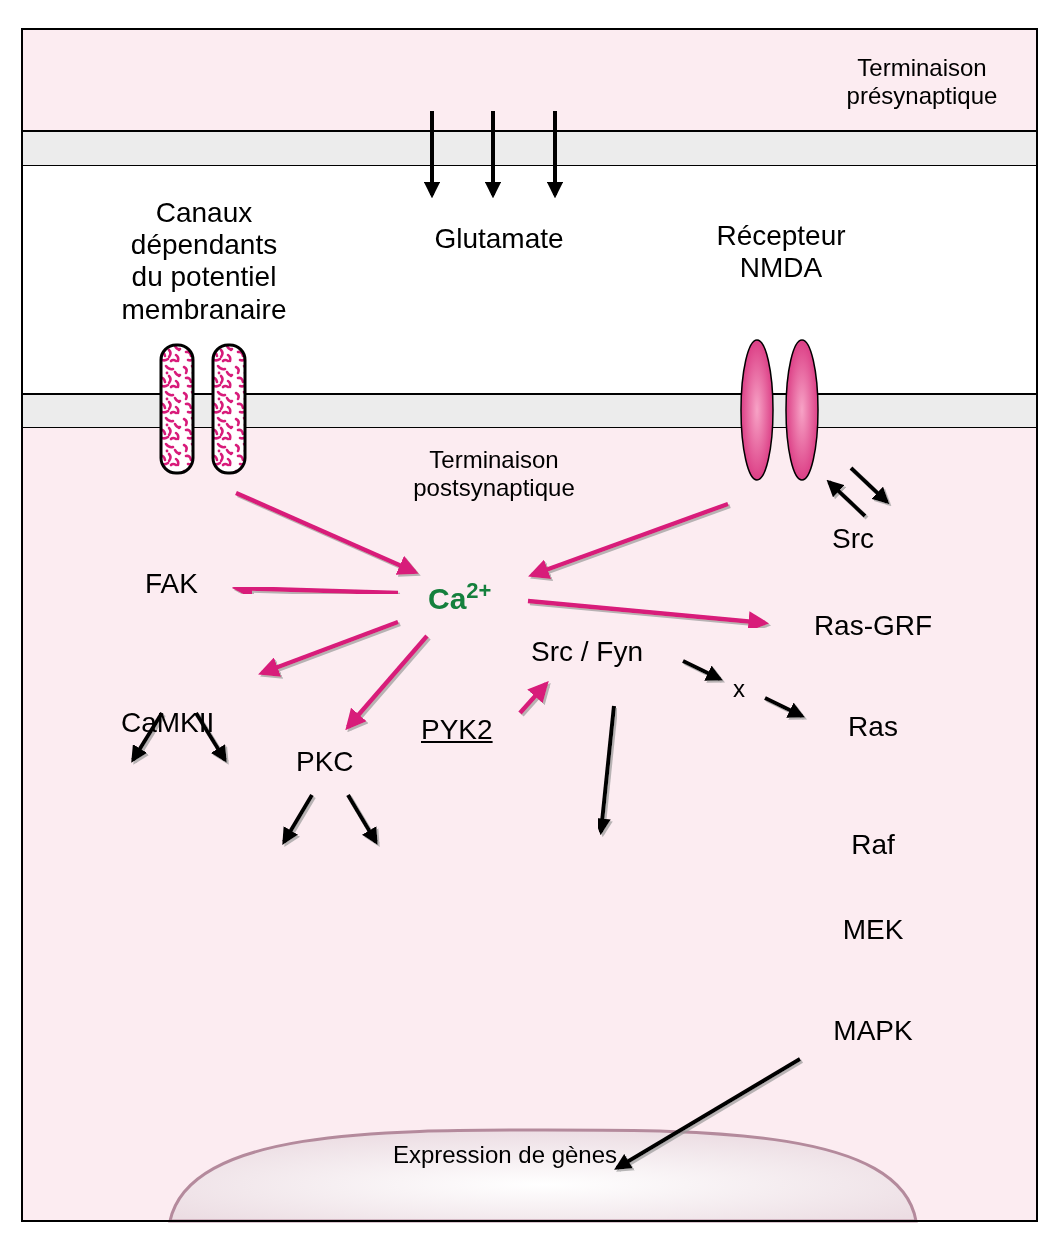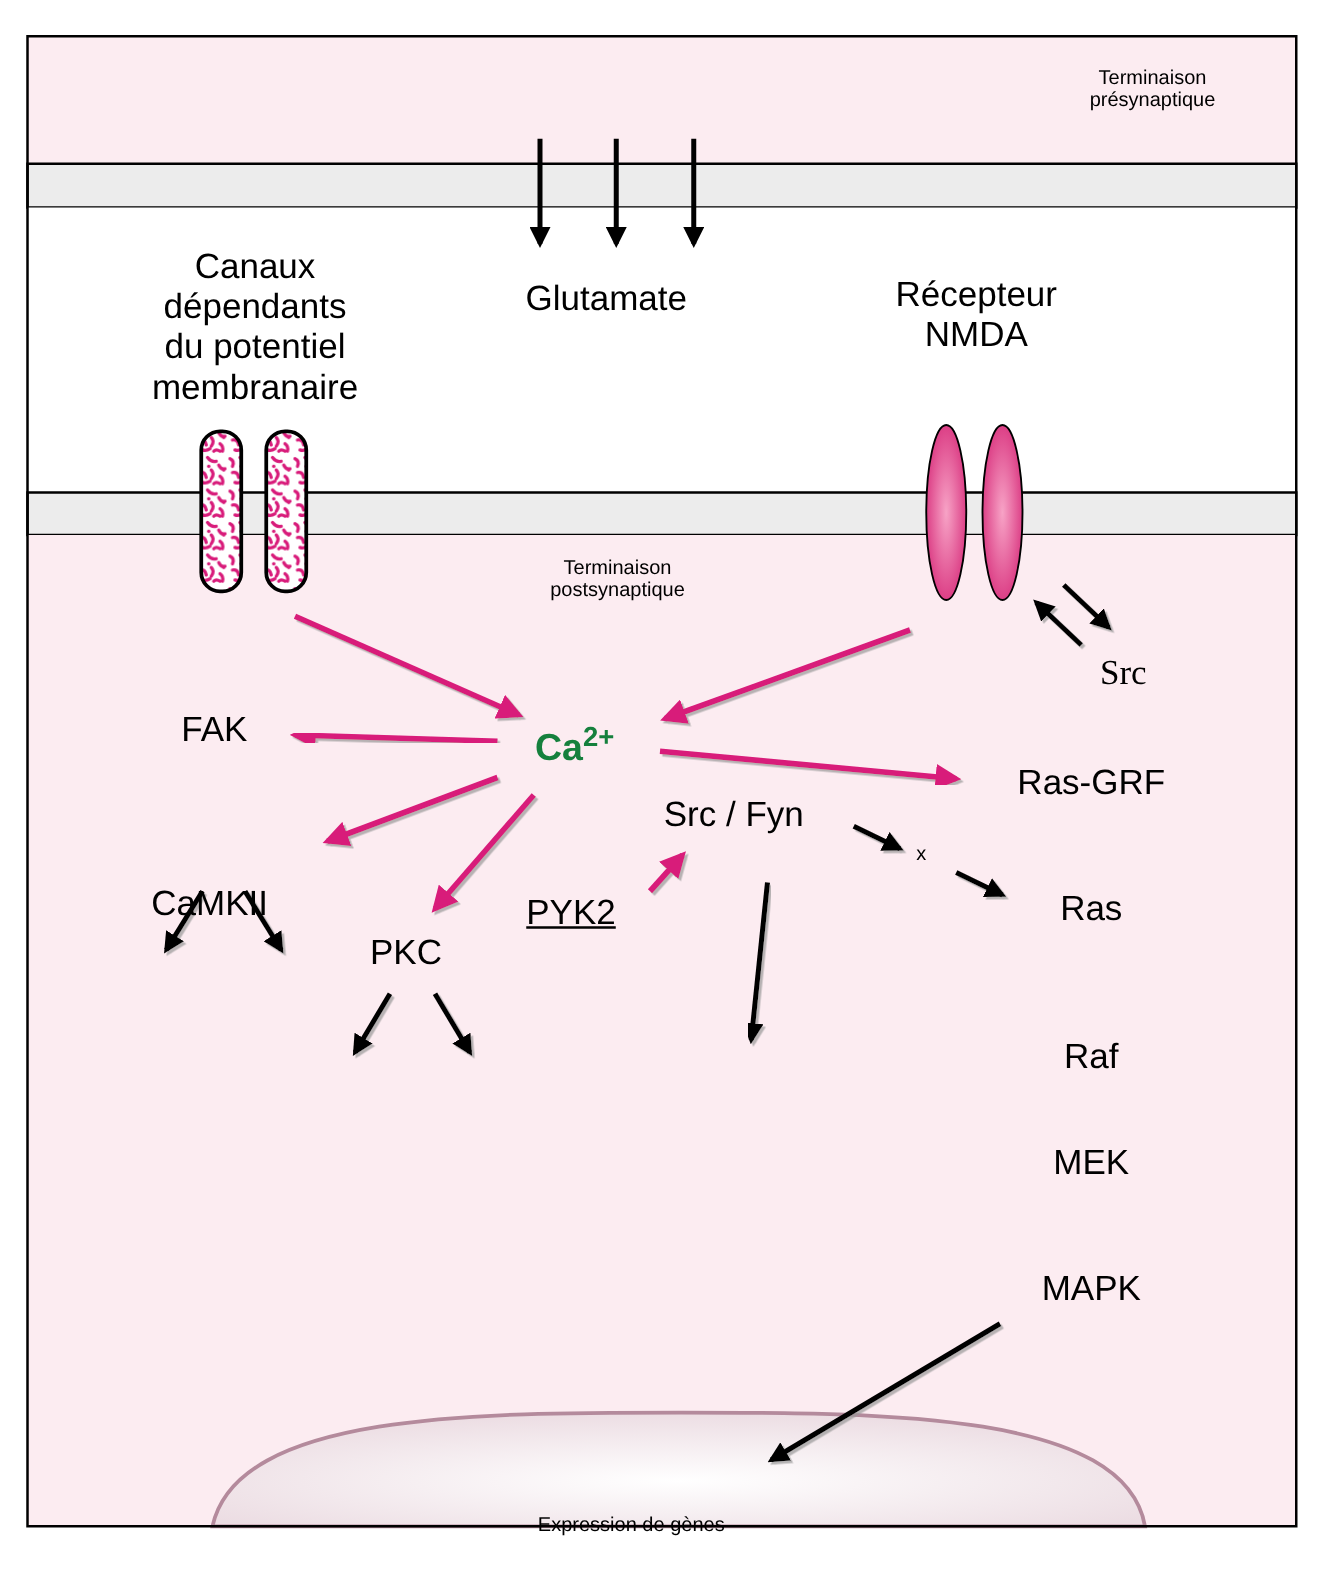--- a/index.html
+++ b/index.html
@@ -1,20 +1,20 @@
 <!DOCTYPE html>
 <html><head>
 <meta charset="utf-8">
 <style>
   html, body { margin:0; padding:0; background:#ffffff; }
   body { width:1064px; height:1256px; position:relative; overflow:hidden; font-family:"Liberation Sans", sans-serif; }
   #diagram { position:absolute; left:0; top:0; width:1064px; height:1256px; }
   .lbl { position:absolute; color:#000; font-size:28px; line-height:1.15; white-space:nowrap; }
   .lbl.c { text-align:center; transform:translateX(-50%); }
-  .lbl.small { font-size:16px; }
+  .lbl.small { font-size:24px; }
   .ca { color:#15803d; font-weight:bold; font-size:30px; }
   .ca sup { font-size:22px; vertical-align:super; line-height:0; }
 </style>
 </head>
 <body>
 
 <svg id="diagram" width="1064" height="1256" viewBox="0 0 1064 1256">
   <defs>
     <marker id="ahBlack" viewBox="0 0 10 10" refX="8" refY="5" markerWidth="4.2" markerHeight="4.2" orient="auto">
       <path d="M0,0 L10,5 L0,10 z" fill="#000"></path>
@@ -91,46 +91,46 @@
     <line x1="872" y1="960" x2="872" y2="1005" marker-end="url(#ahBlack)" filter="url(#sh)"></line>
     <line x1="800" y1="1059" x2="617" y2="1168" marker-end="url(#ahBlack)" filter="url(#sh)"></line>
   </g>
 </svg>
 
 <div class="lbl small c" style="left:922px; top:54px; text-align:center; white-space:pre-line;">Terminaison
 présynaptique</div>
 <div class="lbl small c" style="left:494px; top:446px; text-align:center; white-space:pre-line;">Terminaison
 postsynaptique</div>
 
-<div class="lbl c" style="left:485px; top:223px;text-align:center;">Glutamate</div>
+<div class="lbl c" style="left:499px; top:223px;text-align:center;">Glutamate</div>
 
 <div class="lbl c" style="left:204px; top:197px;">
   <div>Canaux</div>
   <div>dépendants</div>
   <div>du potentiel</div>
   <div>membranaire</div>
 </div>
 
 <div class="lbl c" style="left:781px; top:220px;">
   <div>Récepteur</div>
   <div>NMDA</div>
 </div>
 
-<div class="lbl" style="left:880px; top:523px;font-family:Liberation Serif, serif;">Src</div>
+<div class="lbl" style="left:832px; top:523px;">Src</div>
 
 <div class="lbl ca" style="left:428px; top:582px;">
   <span>Ca</span><sup>2+</sup>
 </div>
 
 <div class="lbl" style="left:145px; top:568px;">FAK</div>
 <div class="lbl" style="left:121px; top:667px;margin-top:40px;">CaMKII</div>
 <div class="lbl" style="left:296px; top:746px;">PKC</div>
 <div class="lbl" style="left:421px; top:714px;text-decoration:underline;">PYK2</div>
 <div class="lbl" style="left:531px; top:636px;">Src / Fyn</div>
 <div class="lbl small" style="left:733px; top:675px;">x</div>
 
 <div class="lbl c" style="left:873px; top:610px;">Ras-GRF</div>
 <div class="lbl c" style="left:873px; top:711px;">Ras</div>
 <div class="lbl c" style="left:873px; top:813px;margin-top:16px;">Raf</div>
 <div class="lbl c" style="left:873px; top:914px;">MEK</div>
 <div class="lbl c" style="left:873px; top:1015px;">MAPK</div>
 
-<div class="lbl small c" style="left:505px; top:1212px;">Expression de gènes</div>
+<div class="lbl small c" style="left:505px; top:1141px;">Expression de gènes</div>
 
 </body></html>

